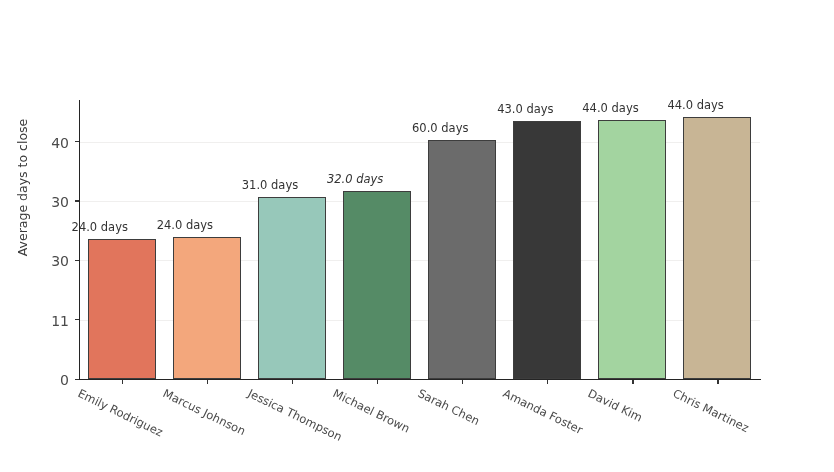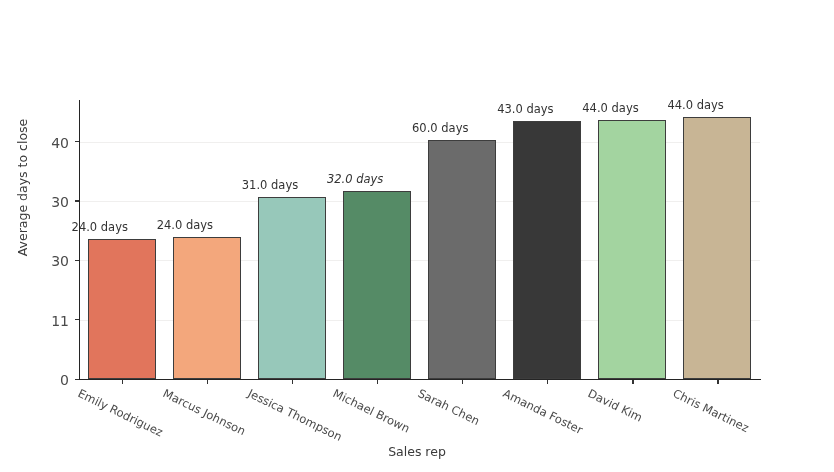--- a/index.html
+++ b/index.html
@@ -201,15 +201,14 @@
       <div class="cat-label" style="left: 421.062px; top: 388px;">Sarah Chen</div>
       <div class="xtick-mark" style="left: 547.188px;"></div>
       <div class="cat-label" style="left: 506.188px; top: 388px;">Amanda Foster</div>
       <div class="xtick-mark" style="left: 632.312px;"></div>
       <div class="cat-label" style="left: 591.312px; top: 388px;">David Kim</div>
       <div class="xtick-mark" style="left: 717.438px;"></div>
       <div class="cat-label" style="left: 676.438px; top: 388px;">Chris Martinez</div>
     </div>
 
   <div class="ylabel">Average days to close</div>
-  <div class="xlabel">Sales rep</div>
 
 </div>
 
 </body></html>

